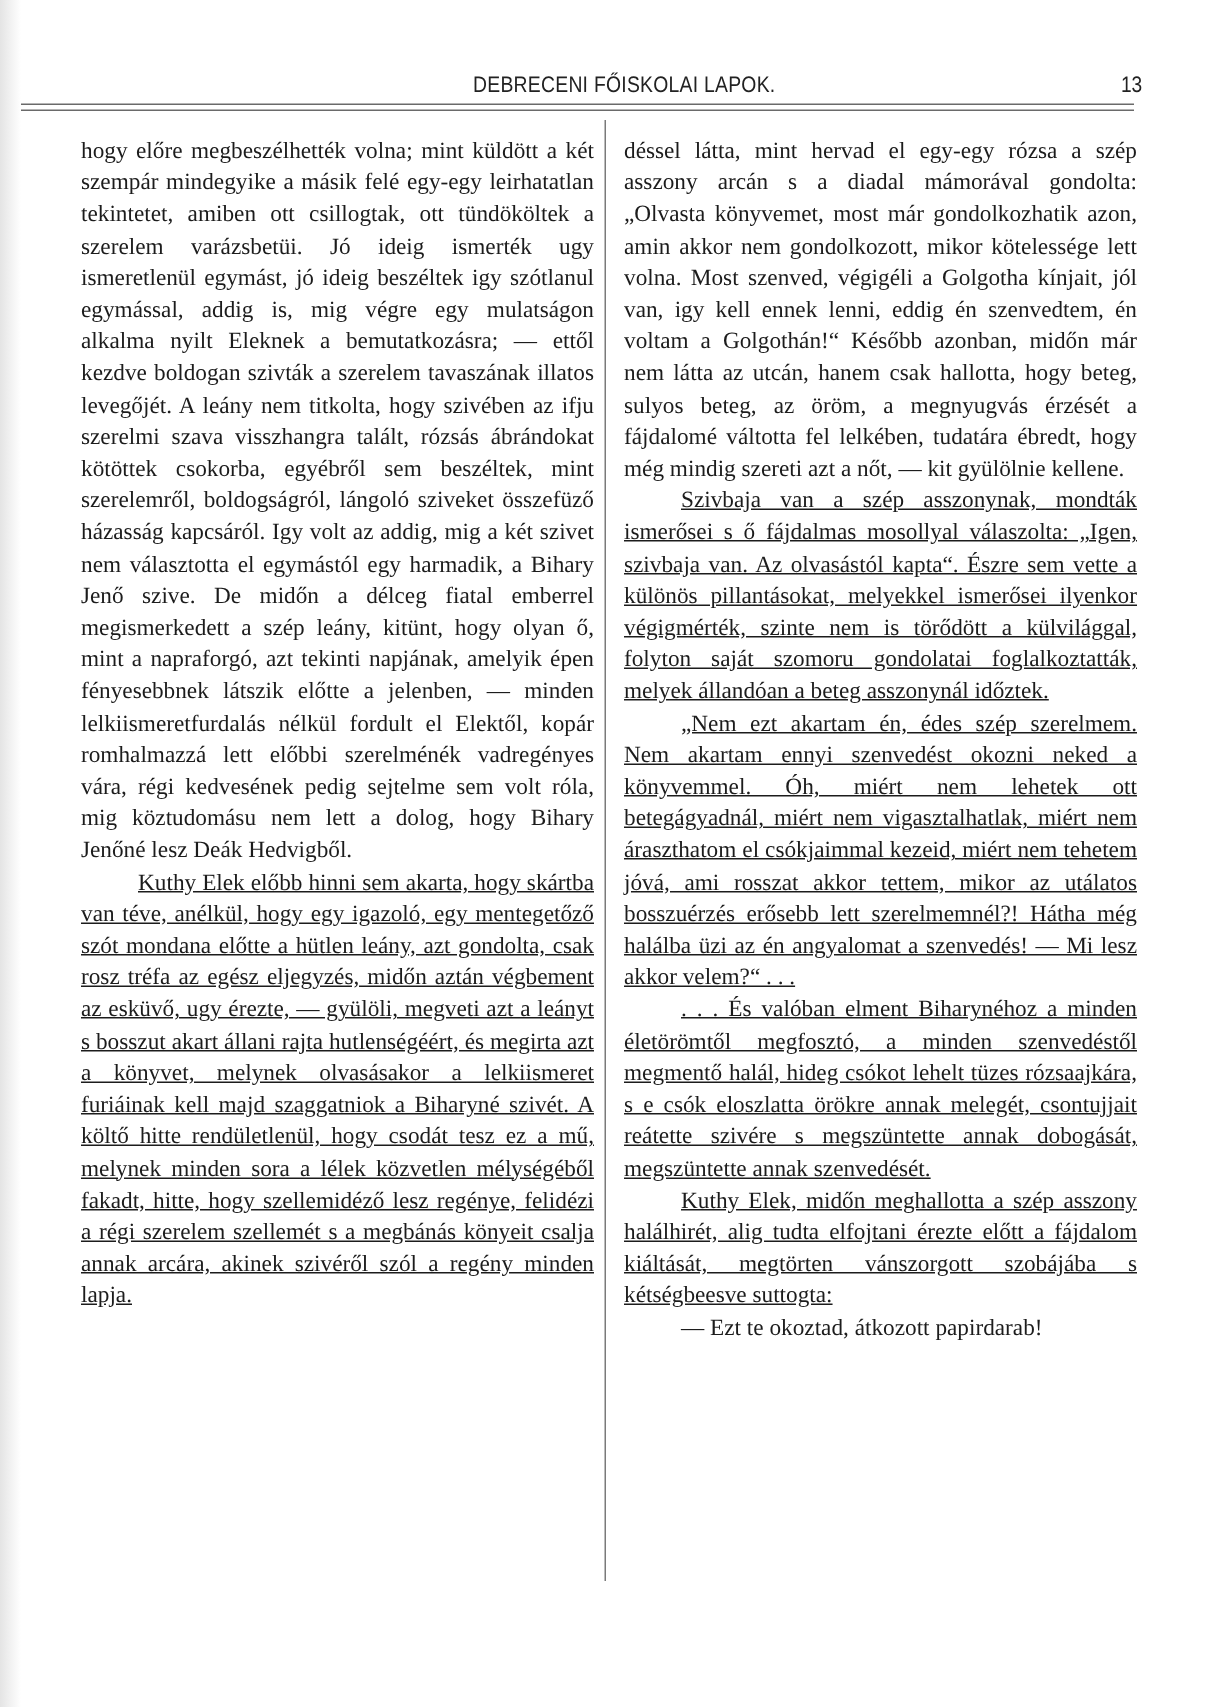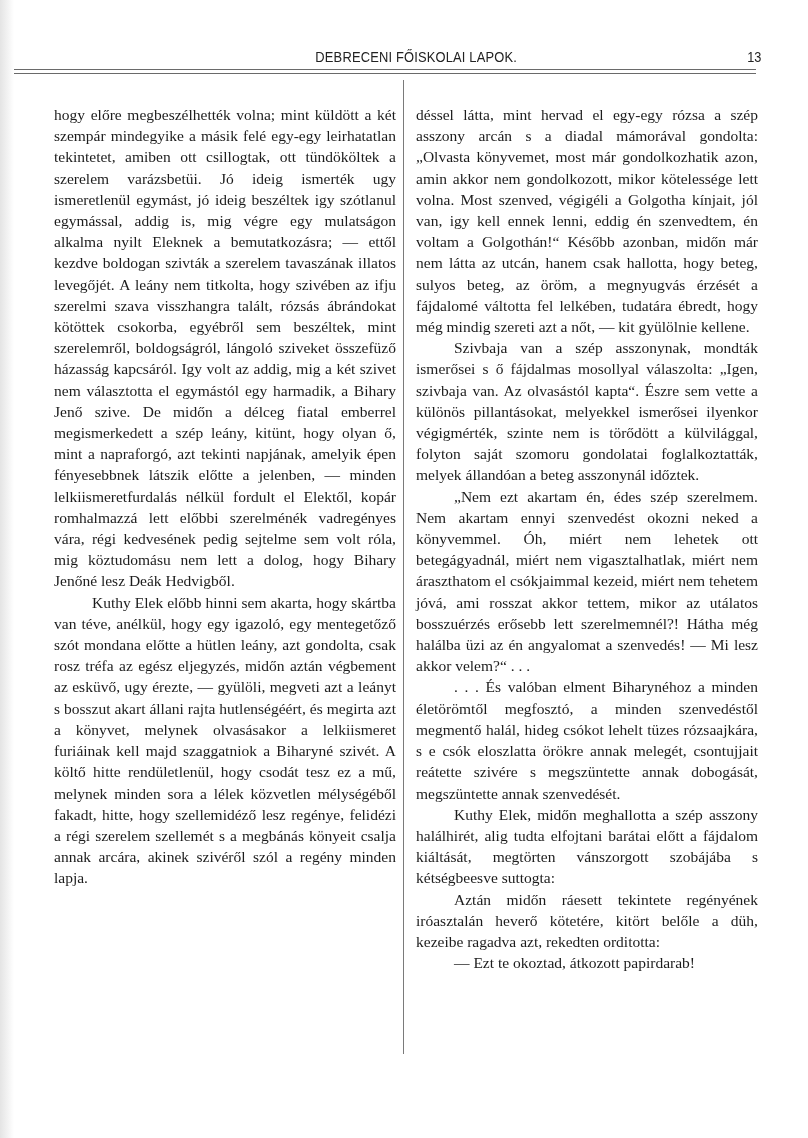--- a/index.html
+++ b/index.html
@@ -63,35 +63,36 @@
   .col-divider {
     position: absolute;
     left: 403px;
     top: 80px;
     width: 1px;
     height: 974px;
     background: #7a7a7a;
   }
   .column {
     position: absolute;
-    top: 104px;
+    top: 90px;
     width: 342px;
     font-size: 15.5px;
     line-height: 21.2px;
     text-align: justify;
     hyphens: manual;
   }
   .col-left { left: 54px; }
   .col-right { left: 416px; }
   .column p {
     margin: 0;
     text-indent: 0;
   }
   .column p.indent {
     text-indent: 38px;
+    text-decoration: underline;
   }
   .column p.dash {
     text-indent: 38px;
   }
 </style>
 </head>
 <body>
 
 <div class="page-edge"></div>
 
@@ -107,16 +108,15 @@
 <div class="column col-left">
   <p>hogy előre megbeszélhették volna; mint kül­dött a két szempár mindegyike a másik felé egy-egy leirhatatlan tekintetet, amiben ott csil­logtak, ott tündököltek a szerelem varázsbetüi. Jó ideig ismerték ugy ismeretlenül egymást, jó ideig beszéltek igy szótlanul egymással, addig is, mig végre egy mulatságon alkalma nyilt Eleknek a bemutatkozásra; — ettől kezdve boldogan szivták a szerelem tavaszának illatos levegőjét. A leány nem titkolta, hogy szivében az ifju szerelmi szava visszhangra talált, rózsás ábrándokat kötöttek csokorba, egyébről sem be­széltek, mint szerelemről, boldogságról, lángoló sziveket összefüző házasság kapcsáról. Igy volt az addig, mig a két szivet nem választotta el egymástól egy harmadik, a Bihary Jenő szive. De midőn a délceg fiatal emberrel megismer­kedett a szép leány, kitünt, hogy olyan ő, mint a napraforgó, azt tekinti napjának, amelyik épen fényesebbnek látszik előtte a jelenben, — minden lelkiismeretfurdalás nélkül fordult el Elektől, kopár romhalmazzá lett előbbi szerel­ménék vadregényes vára, régi kedvesének pedig sejtelme sem volt róla, mig köztudomásu nem lett a dolog, hogy Bihary Jenőné lesz Deák Hedvigből.</p>
   <p class="indent">Kuthy Elek előbb hinni sem akarta, hogy skártba van téve, anélkül, hogy egy igazoló, egy mentegetőző szót mondana előtte a hütlen leány, azt gondolta, csak rosz tréfa az egész eljegyzés, midőn aztán végbement az esküvő, ugy érezte, — gyülöli, megveti azt a leányt s bosszut akart állani rajta hutlenségéért, és megirta azt a könyvet, melynek olvasásakor a lelkiismeret furiáinak kell majd szaggatniok a Biharyné szivét. A költő hitte rendületlenül, hogy csodát tesz ez a mű, melynek minden sora a lélek közvetlen mélységéből fakadt, hitte, hogy szellemidéző lesz regénye, felidézi a régi szerelem szellemét s a megbánás könyeit csalja annak arcára, akinek szivéről szól a regény minden lapja.</p>
 </div>
 
 <div class="column col-right">
   <p>déssel látta, mint hervad el egy-egy rózsa a szép asszony arcán s a diadal mámorával gondolta: „Olvasta könyvemet, most már gon­dolkozhatik azon, amin akkor nem gondolko­zott, mikor kötelessége lett volna. Most szen­ved, végigéli a Golgotha kínjait, jól van, igy kell ennek lenni, eddig én szenvedtem, én voltam a Golgothán!“ Később azonban, midőn már nem látta az utcán, hanem csak hallotta, hogy beteg, sulyos beteg, az öröm, a meg­nyugvás érzését a fájdalomé váltotta fel lelké­ben, tudatára ébredt, hogy még mindig szereti azt a nőt, — kit gyülölnie kellene.</p>
   <p class="indent">Szivbaja van a szép asszonynak, mondták ismerősei s ő fájdalmas mosollyal válaszolta: „Igen, szivbaja van. Az olvasástól kapta“. Észre sem vette a különös pillantásokat, melyek­kel ismerősei ilyenkor végigmérték, szinte nem is törődött a külvilággal, folyton saját szomoru gondolatai foglalkoztatták, melyek állandóan a beteg asszonynál időztek.</p>
   <p class="indent">„Nem ezt akartam én, édes szép szerelmem. Nem akartam ennyi szenvedést okozni neked a könyvemmel. Óh, miért nem lehetek ott betegágyadnál, miért nem vigasztalhatlak, miért nem áraszthatom el csókjaimmal kezeid, miért nem tehetem jóvá, ami rosszat akkor tettem, mikor az utálatos bosszuérzés erősebb lett szerelmemnél?! Hátha még halálba üzi az én angyalomat a szenvedés! — Mi lesz akkor velem?“ . . .</p>
   <p class="indent">. . . És valóban elment Biharynéhoz a minden életörömtől megfosztó, a minden szen­vedéstől megmentő halál, hideg csókot lehelt tüzes rózsaajkára, s e csók eloszlatta örökre annak melegét, csontujjait reátette szivére s megszüntette annak dobogását, megszüntette annak szenvedését.</p>
-  <p class="indent">Kuthy Elek, midőn meghallotta a szép asszony halálhirét, alig tudta elfojtani barátai előtt a fájdalom kiáltását, megtörten vánszor­gott szobájába s kétségbeesve suttogta:</p>
-  <p class="indent">Aztán midőn ráesett tekintete regényének iróasztalán heverő kötetére, kitört belőle a düh, kezeibe ragadva azt, rekedten orditotta:</p>
+  <p class="indent">Kuthy Elek, midőn meghallotta a szép asszony halálhirét, alig tudta elfojtani érezte előtt a fájdalom kiáltását, megtörten vánszor­gott szobájába s kétségbeesve suttogta:</p>
   <p class="dash">— Ezt te okoztad, átkozott papirdarab!</p>
 </div>
 
 </body></html>

